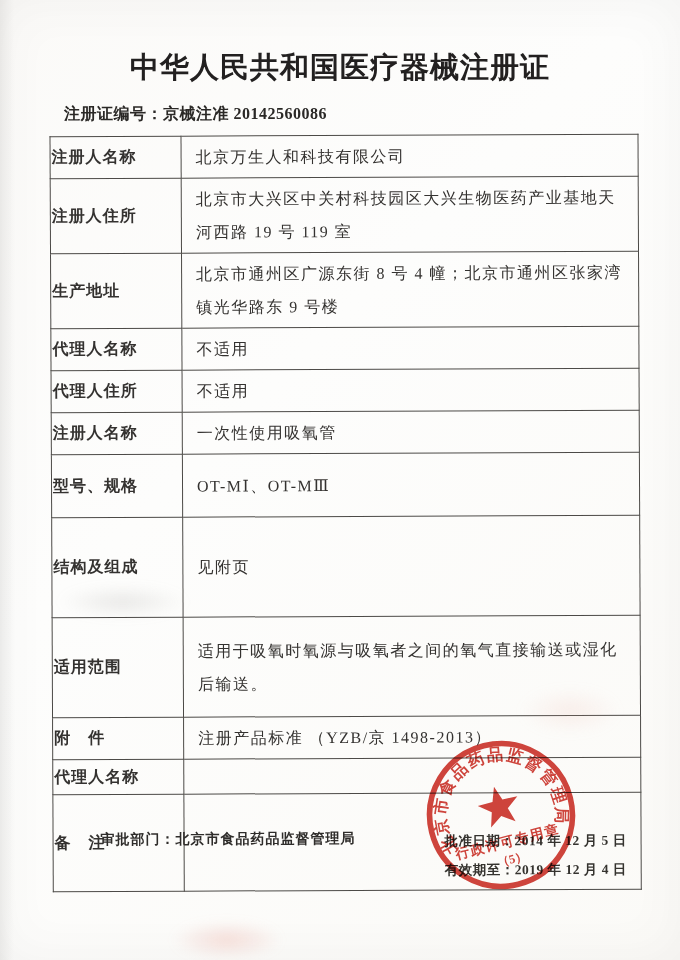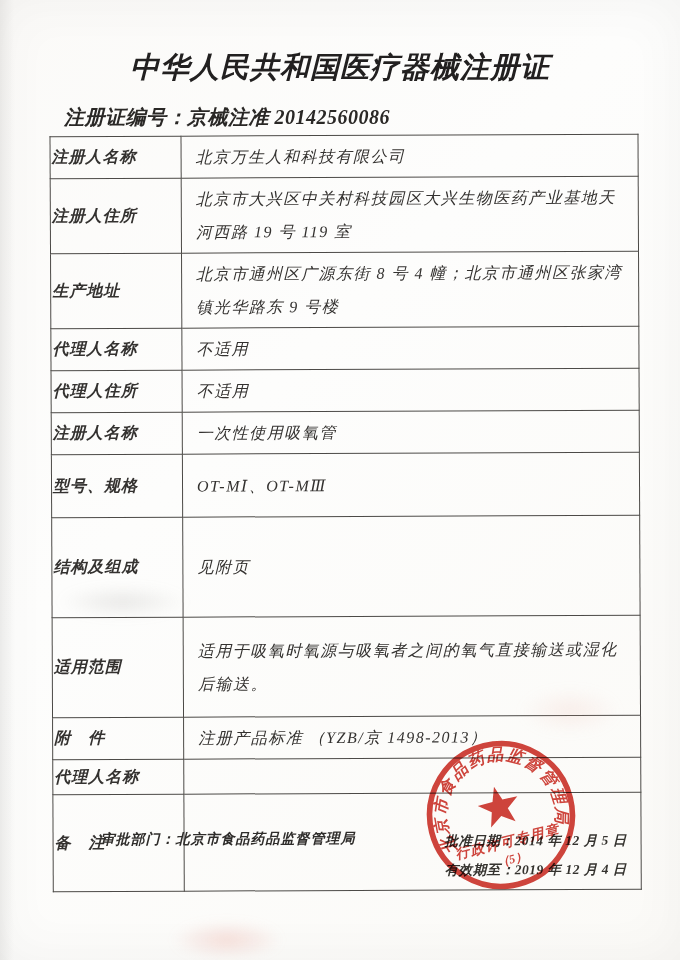--- a/index.html
+++ b/index.html
@@ -6,30 +6,29 @@
   body{
     width:680px;height:960px;overflow:hidden;
     font-family:"Liberation Serif","DejaVu Serif",serif;
     background:#ffffff;
   }
   .sheet{
     position:relative;width:680px;height:960px;
     background:linear-gradient(135deg,#fbfaf8 0%,#fdfdfc 40%,#fbfaf7 100%);
     box-shadow:inset 0 0 50px rgba(90,85,80,0.06);
     color:#2e2c2a;
-    font-style:italic;
   }
   .title{
     position:absolute;top:48px;left:0;width:100%;
     text-align:center;font-size:29px;font-weight:bold;
     letter-spacing:1px;color:#222020;
   }
   .regline{
     position:absolute;top:104px;left:64px;
-    font-size:20px;font-weight:bold;color:#2a2826;
+    font-size:16px;font-weight:bold;color:#2a2826;
     letter-spacing:0.5px;
   }
   .doc-body{
     position:absolute;top:0;left:0;width:100%;height:100%;
     transform:rotate(-0.25deg);
   }
   table.cert{
     position:absolute;top:135px;left:51px;
     width:589px;border-collapse:collapse;table-layout:fixed;
   }

